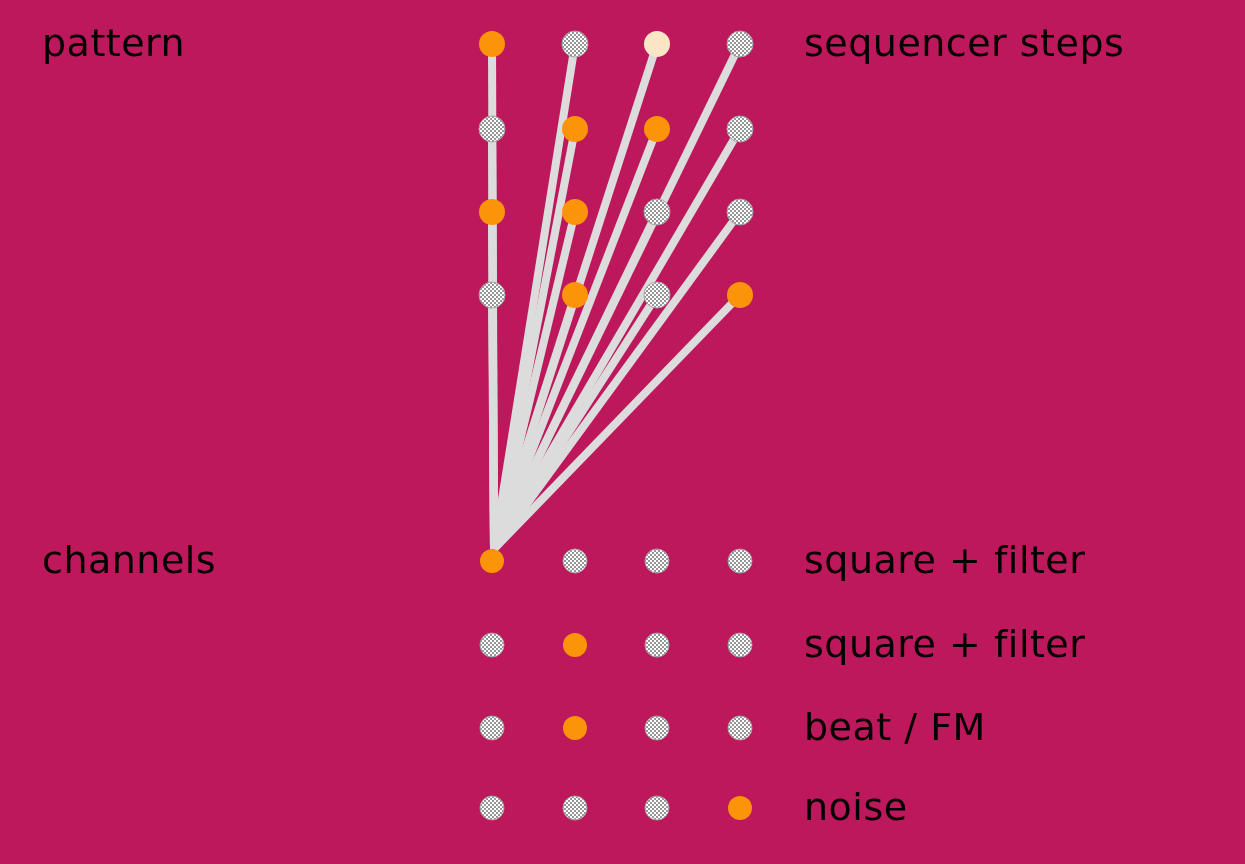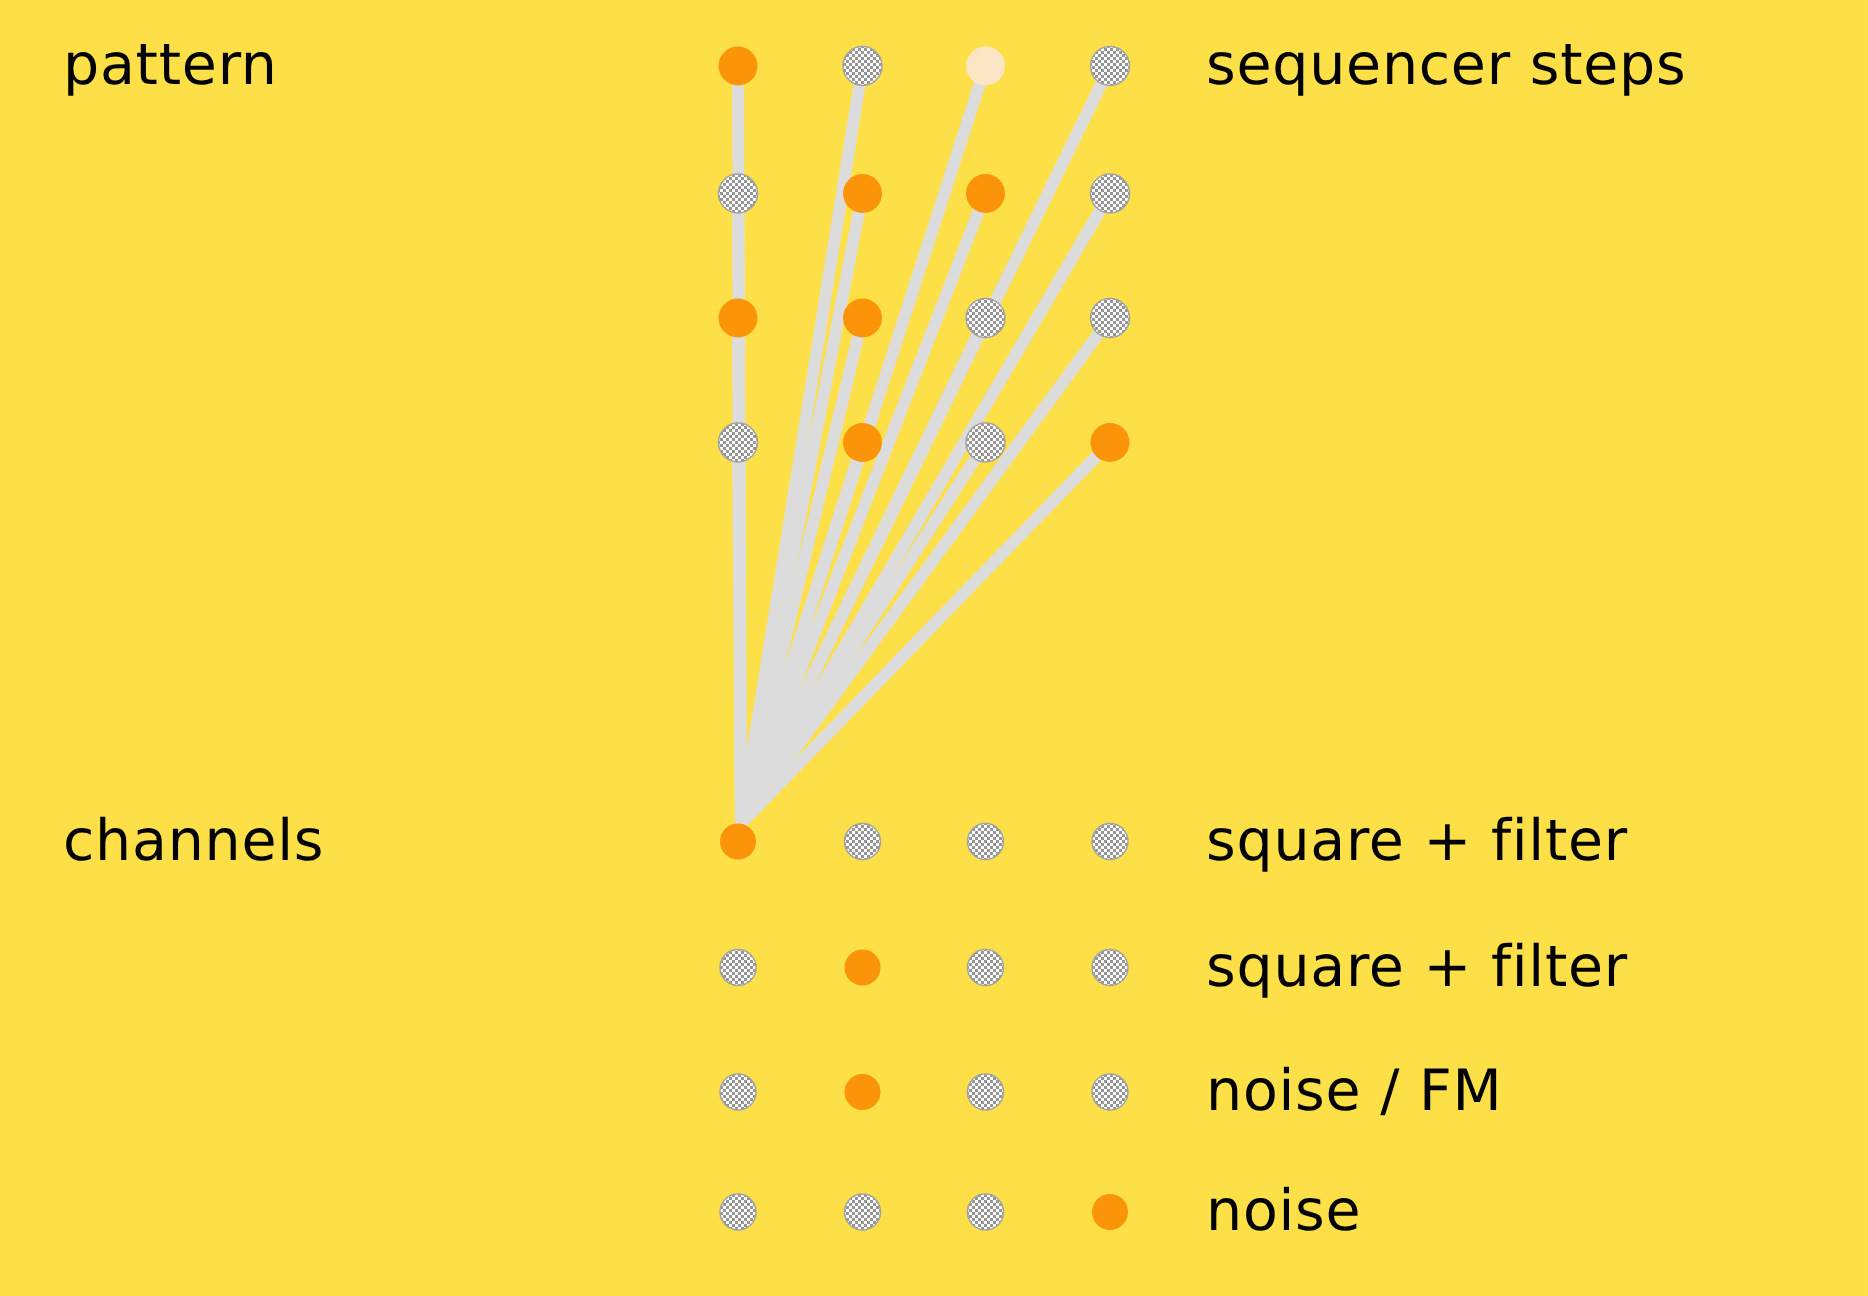--- a/index.html
+++ b/index.html
@@ -4,21 +4,21 @@
 <style>
   html, body {
     margin: 0;
     padding: 0;
     background: #ffffff;
   }
   .canvas {
     position: relative;
     width: 1245px;
     height: 864px;
-    background: #fde047;
+    background: #be185d;
     overflow: hidden;
     font-family: "DejaVu Sans", "Liberation Sans", sans-serif;
   }
   .diagram-svg {
     position: absolute;
     left: 0;
     top: 0;
     width: 1245px;
     height: 864px;
   }
@@ -105,16 +105,16 @@
         <circle cx="740" cy="808" r="12" fill="#FB9408"></circle>
       </g>
   </svg>
 
   <div class="lbl" id="lbl-pattern">pattern</div>
   <div class="lbl" id="lbl-channels">channels</div>
   <div class="lbl" id="lbl-steps">sequencer steps</div>
 
   <div class="lbl" id="lbl-ch0">square + filter</div>
   <div class="lbl" id="lbl-ch1">square + filter</div>
-  <div class="lbl" id="lbl-ch2">noise / FM</div>
+  <div class="lbl" id="lbl-ch2">beat / FM</div>
   <div class="lbl" id="lbl-ch3">noise</div>
 
 </div>
 
 </body></html>

